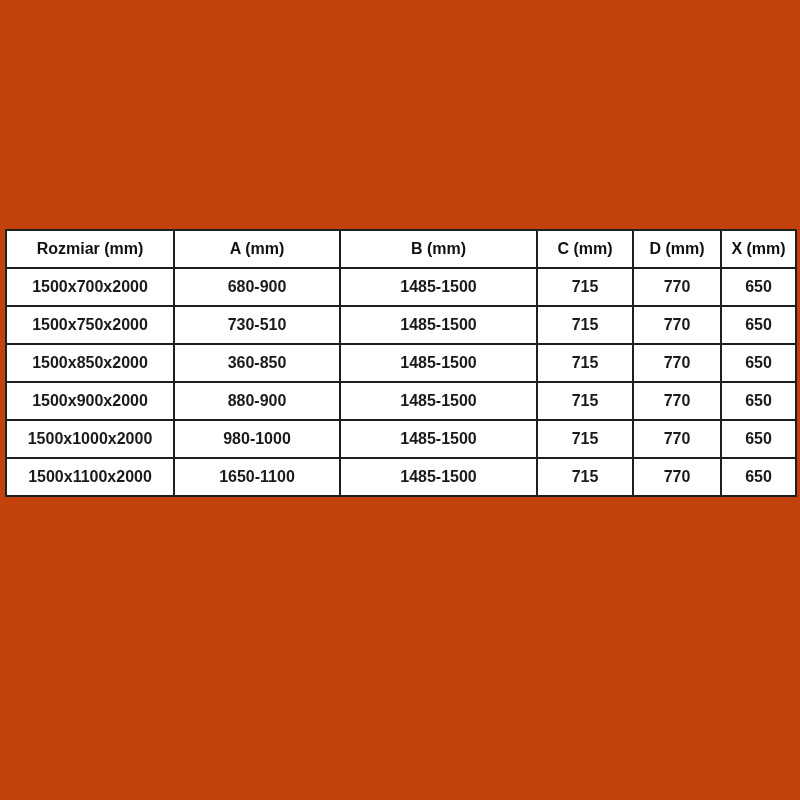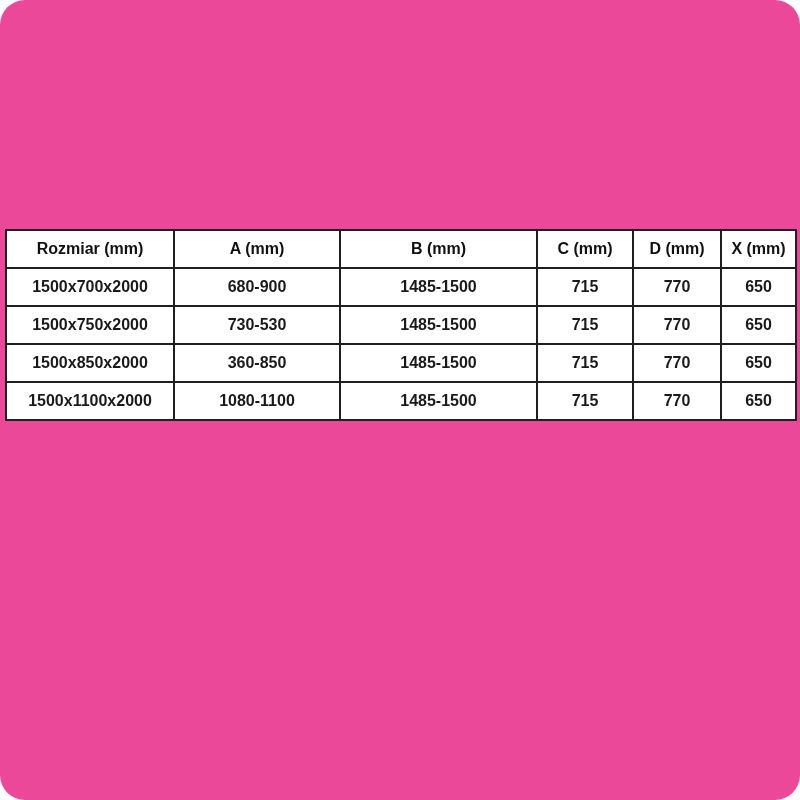--- a/index.html
+++ b/index.html
@@ -4,25 +4,24 @@
 <style>
   html, body {
     margin: 0;
     padding: 0;
     background: #ffffff;
   }
   .page {
     position: relative;
     width: 800px;
     height: 800px;
-    background: #ec4899;
+    background: #c2410c;
     font-family: "Liberation Sans", sans-serif;
     color: #1a1a1a;
     overflow: hidden;
-    border-radius: 25px;
   }
   table.spec-table {
     position: absolute;
     left: 5px;
     top: 229px;
     width: 790px;
     border-collapse: collapse;
     table-layout: fixed;
     background: #ffffff;
   }
@@ -73,37 +72,53 @@
       <tr>
         <td>1500x700x2000</td>
         <td>680-900</td>
         <td>1485-1500</td>
         <td>715</td>
         <td>770</td>
         <td>650</td>
       </tr>
       <tr>
         <td>1500x750x2000</td>
-        <td>730-530</td>
+        <td>730-510</td>
         <td>1485-1500</td>
         <td>715</td>
         <td>770</td>
         <td>650</td>
       </tr>
       <tr>
         <td>1500x850x2000</td>
         <td>360-850</td>
         <td>1485-1500</td>
         <td>715</td>
         <td>770</td>
         <td>650</td>
       </tr>
       <tr>
+        <td>1500x900x2000</td>
+        <td>880-900</td>
+        <td>1485-1500</td>
+        <td>715</td>
+        <td>770</td>
+        <td>650</td>
+      </tr>
+      <tr>
+        <td>1500x1000x2000</td>
+        <td>980-1000</td>
+        <td>1485-1500</td>
+        <td>715</td>
+        <td>770</td>
+        <td>650</td>
+      </tr>
+      <tr>
         <td>1500x1100x2000</td>
-        <td>1080-1100</td>
+        <td>1650-1100</td>
         <td>1485-1500</td>
         <td>715</td>
         <td>770</td>
         <td>650</td>
       </tr>
     </tbody>
   </table>
 </div>
 
 </body></html>

